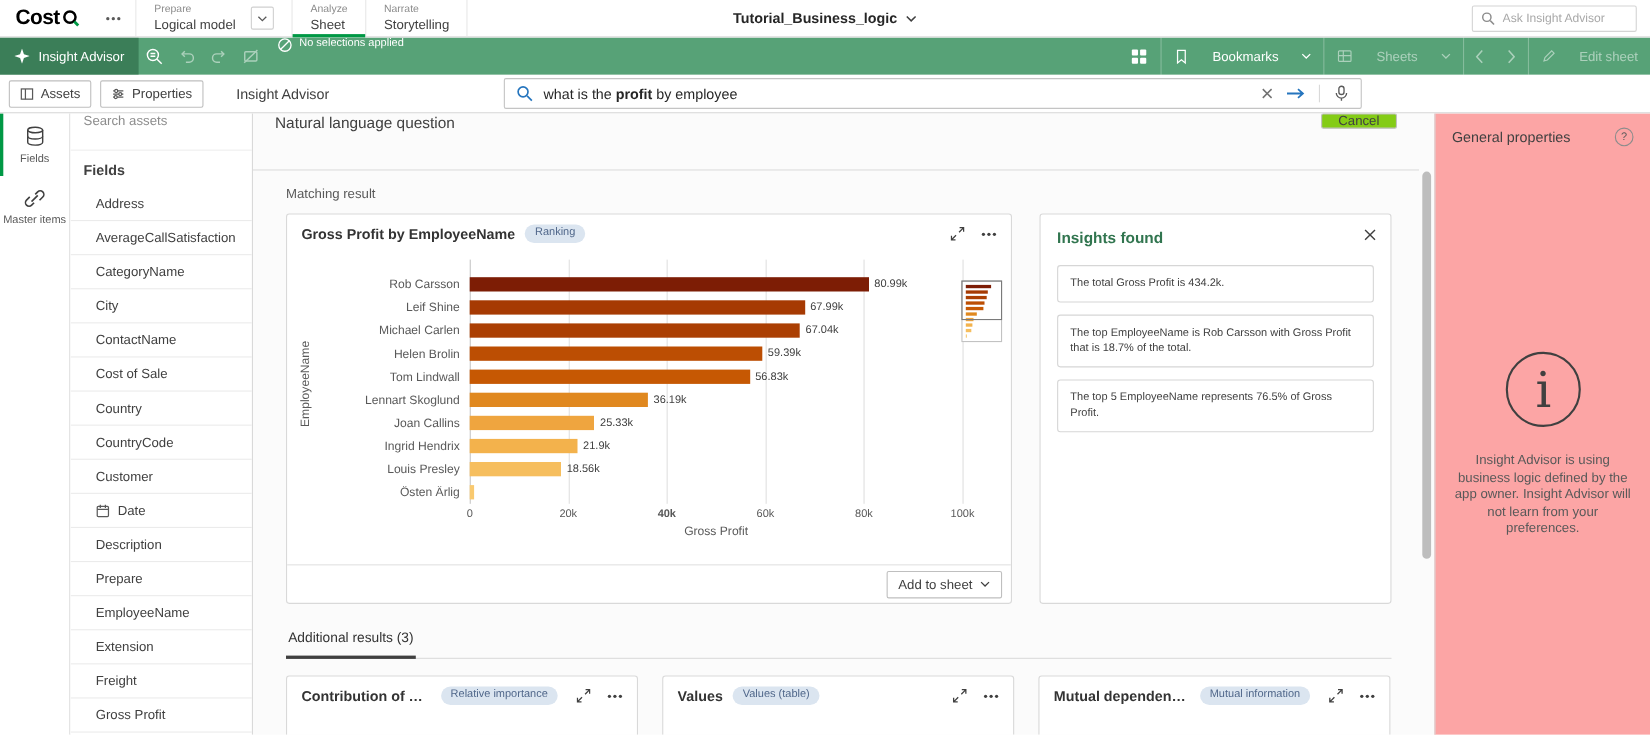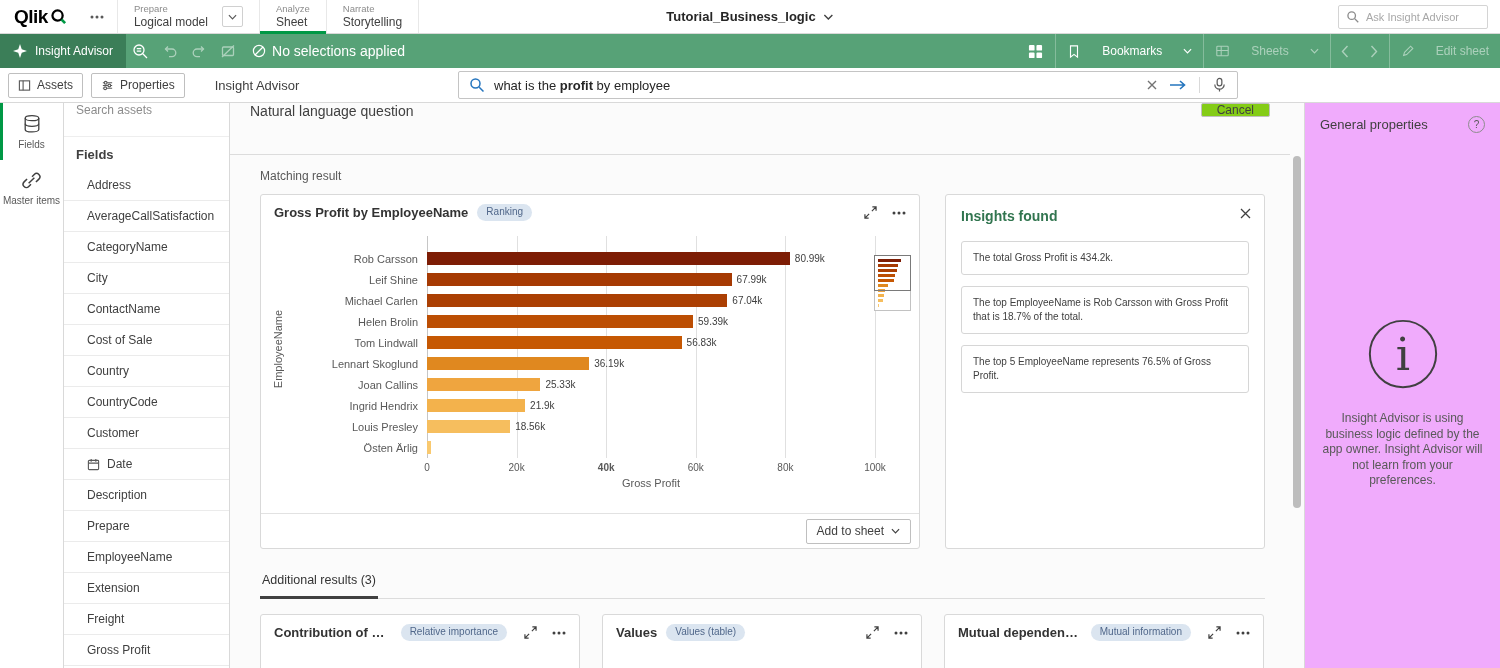--- a/index.html
+++ b/index.html
@@ -20,21 +20,21 @@
 .app-title{position:absolute;left:50%;top:0;height:100%;transform:translateX(-50%);display:flex;align-items:center;gap:8px;font-size:13px;font-weight:bold;color:#262626}
 .top-search{margin-left:auto;align-self:center;margin-right:12px;width:150px;height:24px;border:1px solid #d4d4d4;border-radius:2px;display:flex;align-items:center;gap:6px;padding:0 7px;background:#fff}
 .top-search input{border:0;outline:0;width:100%;font:inherit;font-size:11px;color:#404040;background:transparent}
 .top-search input::placeholder{color:#a8a8a8}
 
 
 .green-bar{height:34px;background:#57a277;display:flex;align-items:stretch;color:#fff}
 .ia-btn{background:#3b7e58;display:flex;align-items:center;gap:8px;padding:0 13px;font-size:12px}
 .gicon{display:flex;align-items:center;justify-content:center;width:29px}
 .dim{opacity:.5}
-.sel-status{display:flex;align-items:center;gap:6px;font-size:14px;padding:0 10px}
+.sel-status{display:flex;gap:6px;font-size:10px;padding:0 10px}
 .gb-right{margin-left:auto;display:flex;align-items:stretch}
 .gb-item{display:flex;align-items:center;gap:21px;padding:0 11px;font-size:12px}
 .gdiv{width:1px;background:rgba(255,255,255,.28)}
 
 
 .assets-bar{height:35px;background:#fff;border-bottom:1px solid #d9d9d9;display:flex;align-items:center;padding:0 8px;position:relative;z-index:4}
 .panel-btn{height:25px;border:1px solid #bfbfbf;border-radius:2px;background:#fff;display:flex;align-items:center;gap:6px;padding:0 9px;font-size:12px;color:#404040;margin-right:8px}
 .ia-crumb{margin-left:22px;font-size:13px}
 .query-bar{position:absolute;left:458px;top:50%;transform:translateY(-50%);width:780px;height:28px;border:1px solid #c4c4c4;border-radius:2px;background:#fff;display:flex;align-items:center;gap:9px;padding:0 10px}
 .query-text{font-size:13px;color:#262626;white-space:pre}
@@ -97,33 +97,33 @@
 .close-x{position:absolute;top:13px;right:13px}
 .insight-box{border:1px solid #d6d6d6;border-radius:3px;padding:9px 11px;font-size:10px;line-height:1.4;color:#404040;margin-bottom:11px}
 .add-results{margin-top:24px;border-bottom:1px solid #dcdcdc}
 .ar-tab{display:inline-block;font-size:12.5px;color:#333;padding:0 2px 9px;border-bottom:3px solid #404040;margin-bottom:-1px}
 .bottom-row{display:flex;gap:22px;margin-top:15px}
 .small-card{width:320px;height:120px;background:#fff;border:1px solid #d9d9d9;border-radius:3px;flex:none}
 
 
 .scroll-col{width:14px;position:relative;background:#fbfbfb;flex:none}
 .scroll-thumb{position:absolute;left:3px;top:53px;width:8px;height:352px;background:#bdbdbd;border-radius:4px}
-.right-panel{width:196px;background:#f0abfc;border-left:1px solid #d9d9d9;padding:13px 15px;position:relative;flex:none}
+.right-panel{width:196px;background:#fca5a5;border-left:1px solid #d9d9d9;padding:13px 15px;position:relative;flex:none}
 .gp-head{display:flex;align-items:center;justify-content:space-between}
 .gp-title{font-size:13px}
 .help-circle{width:17px;height:17px;border:1px solid #8c8c8c;border-radius:50%;display:flex;align-items:center;justify-content:center;font-size:10px;color:#595959}
 .info-visual{display:flex;justify-content:center;margin-top:182px}
 .info-text{margin-top:18px;text-align:center;font-size:12px;color:#595959;line-height:1.3}
 </style>
 </head>
 <body>
 
 <header class="top-bar">
   <div class="logo">
-    <span class="logo-text">Qlik</span>
+    <span class="logo-text">Cost</span>
     <span>
         <svg width="17" height="17" viewBox="0 0 18 18">
           <circle cx="8" cy="8" r="5.4" fill="none" stroke="#000" stroke-width="2.4"></circle>
           <path d="M12.2 12.2 L16 16" stroke="#009845" stroke-width="2.8"></path>
         </svg>
       </span>
   </div>
   <div class="more-btn">
     <svg width="14" height="4" viewBox="0 0 14 4" fill="#595959">
         <circle cx="2" cy="2" r="1.5"></circle>

